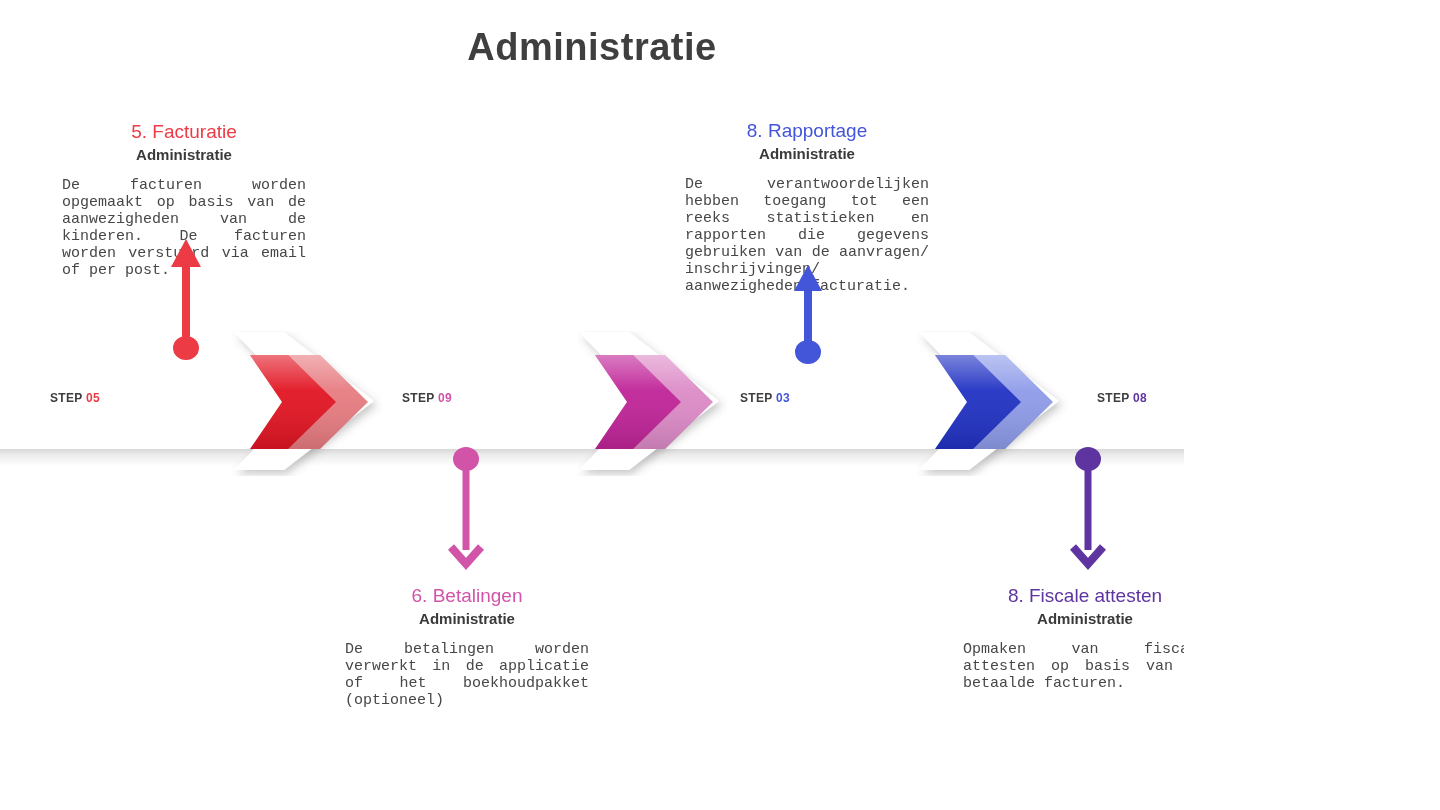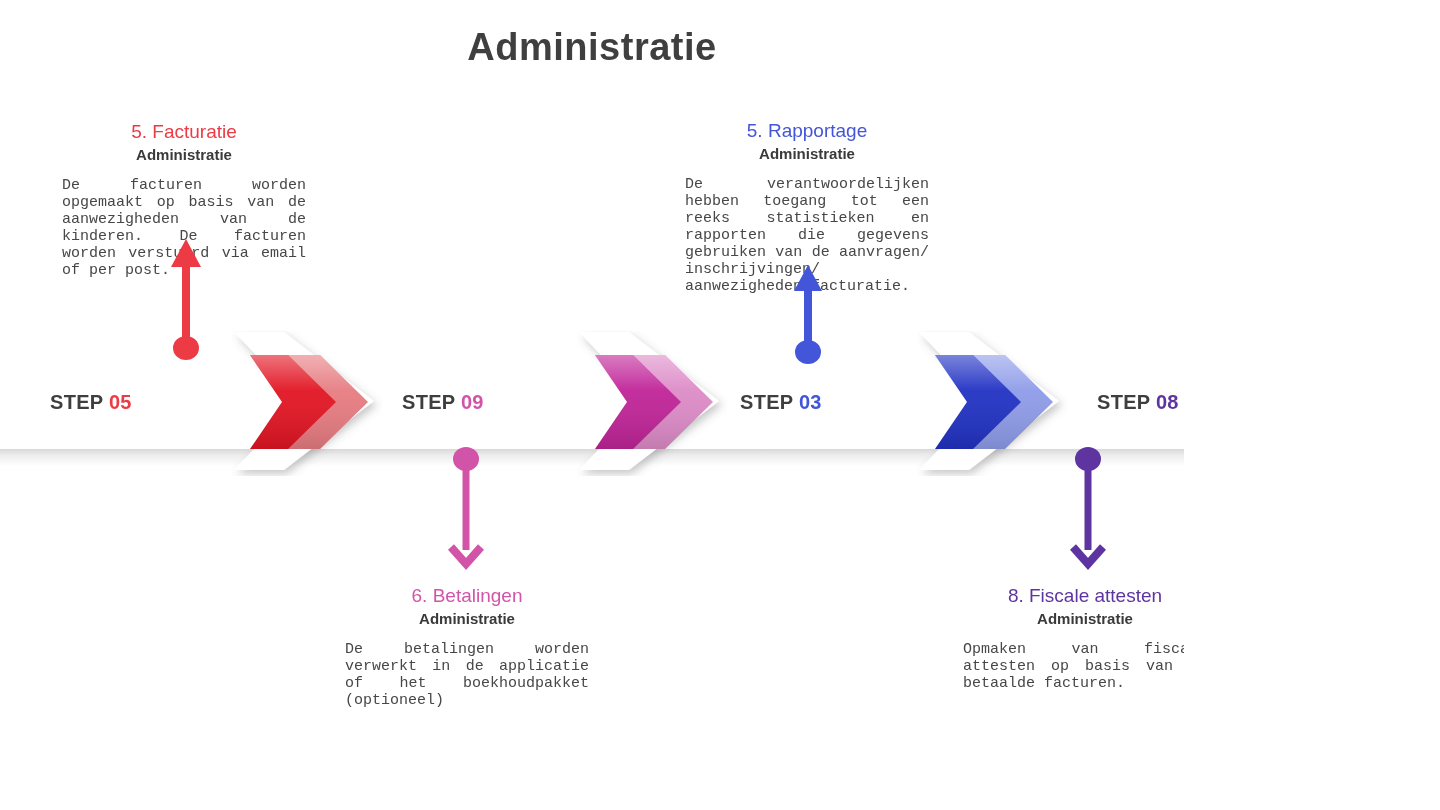--- a/index.html
+++ b/index.html
@@ -12,21 +12,21 @@
   .step{position:absolute;inset:0;padding-left:16px;}
   .callout{position:absolute;text-align:center;}
   .p5{left:62px;top:120px;width:244px;}
   .p6{left:345px;top:584px;width:244px;}
   .p7{left:685px;top:119px;width:244px;}
   .p8{left:963px;top:584px;width:244px;}
   .step-heading{font-size:19px;font-weight:400;color:var(--accent);line-height:23px;}
   .step-sub{font-size:15px;font-weight:700;color:#3a3a3a;line-height:19px;margin-top:2px;}
   .step-body{margin:13px 0 0 0;font-family:"Liberation Mono",monospace;font-size:15px;
          line-height:17px;color:#474747;text-align:justify;}
-  .label{position:absolute;font-size:20px;font-weight:700;color:#3e3e3e;letter-spacing:0.3px;}
+  .label{position:absolute;font-size:12px;font-weight:700;color:#3e3e3e;letter-spacing:0.3px;}
   .l5{left:50px;top:391px;}.l6{left:402px;top:391px;}.l7{left:740px;top:391px;}.l8{left:1097px;top:391px;}
   .accent{color:var(--accent);}
   .chev{position:absolute;width:150px;height:145px;}
   .c5{left:232px;top:331px;}.c6{left:577px;top:331px;}.c7{left:917px;top:331px;}.c8{left:1262px;top:331px;}
   .chev-white{fill:#ffffff;}
   .chev-light{fill:var(--light);}
   .chev-dark{fill:var(--dark);}
   .chev-shine{fill:url(#shineG);}
   .arrow{position:absolute;}
   .a5{left:164px;top:236px;}
@@ -103,21 +103,21 @@
       <polygon class="chev-white" points="2,1 52,1 142,70 52,139 2,139 68,70" filter="url(#softsh)"></polygon>
       <polygon class="chev-light" points="50,24 88,24 136,71 88,118 50,118 82,71"></polygon>
       <polygon class="chev-shine" points="50,24 88,24 136,71 88,118 50,118 82,71"></polygon>
       <polygon class="chev-dark" points="18,24 56,24 104,71 56,118 18,118 50,71"></polygon>
       <polygon class="chev-shine" points="18,24 56,24 104,71 56,118 18,118 50,71"></polygon>
     </svg>
   </section>
 
   <section class="step" style="--dark: #2132c3; --light: #8e9ce9; --accent: #4355d8;">
     <div class="callout p7">
-      <div class="step-heading">5. Rapportage</div>
+      <div class="step-heading">8. Rapportage</div>
       <div class="step-sub">Administratie</div>
       <p class="step-body">De verantwoordelijken hebben toegang tot een reeks statistieken en rapporten die gegevens gebruiken van de aanvragen/​inschrijvingen/​aanwezigheden/facturatie.</p>
     </div>
     <svg class="arrow a7" width="44" height="104" viewBox="0 0 44 104">
       <polygon class="arr" points="22,3 36,29 8,29"></polygon>
       <rect class="arr" x="18" y="25" width="8" height="58"></rect>
       <ellipse class="arr" cx="22" cy="90" rx="13" ry="12"></ellipse>
     </svg>
     <div class="label l7"><span>STEP</span> <span class="accent">03</span></div>
     <svg class="chev c7" viewBox="0 0 150 145">

